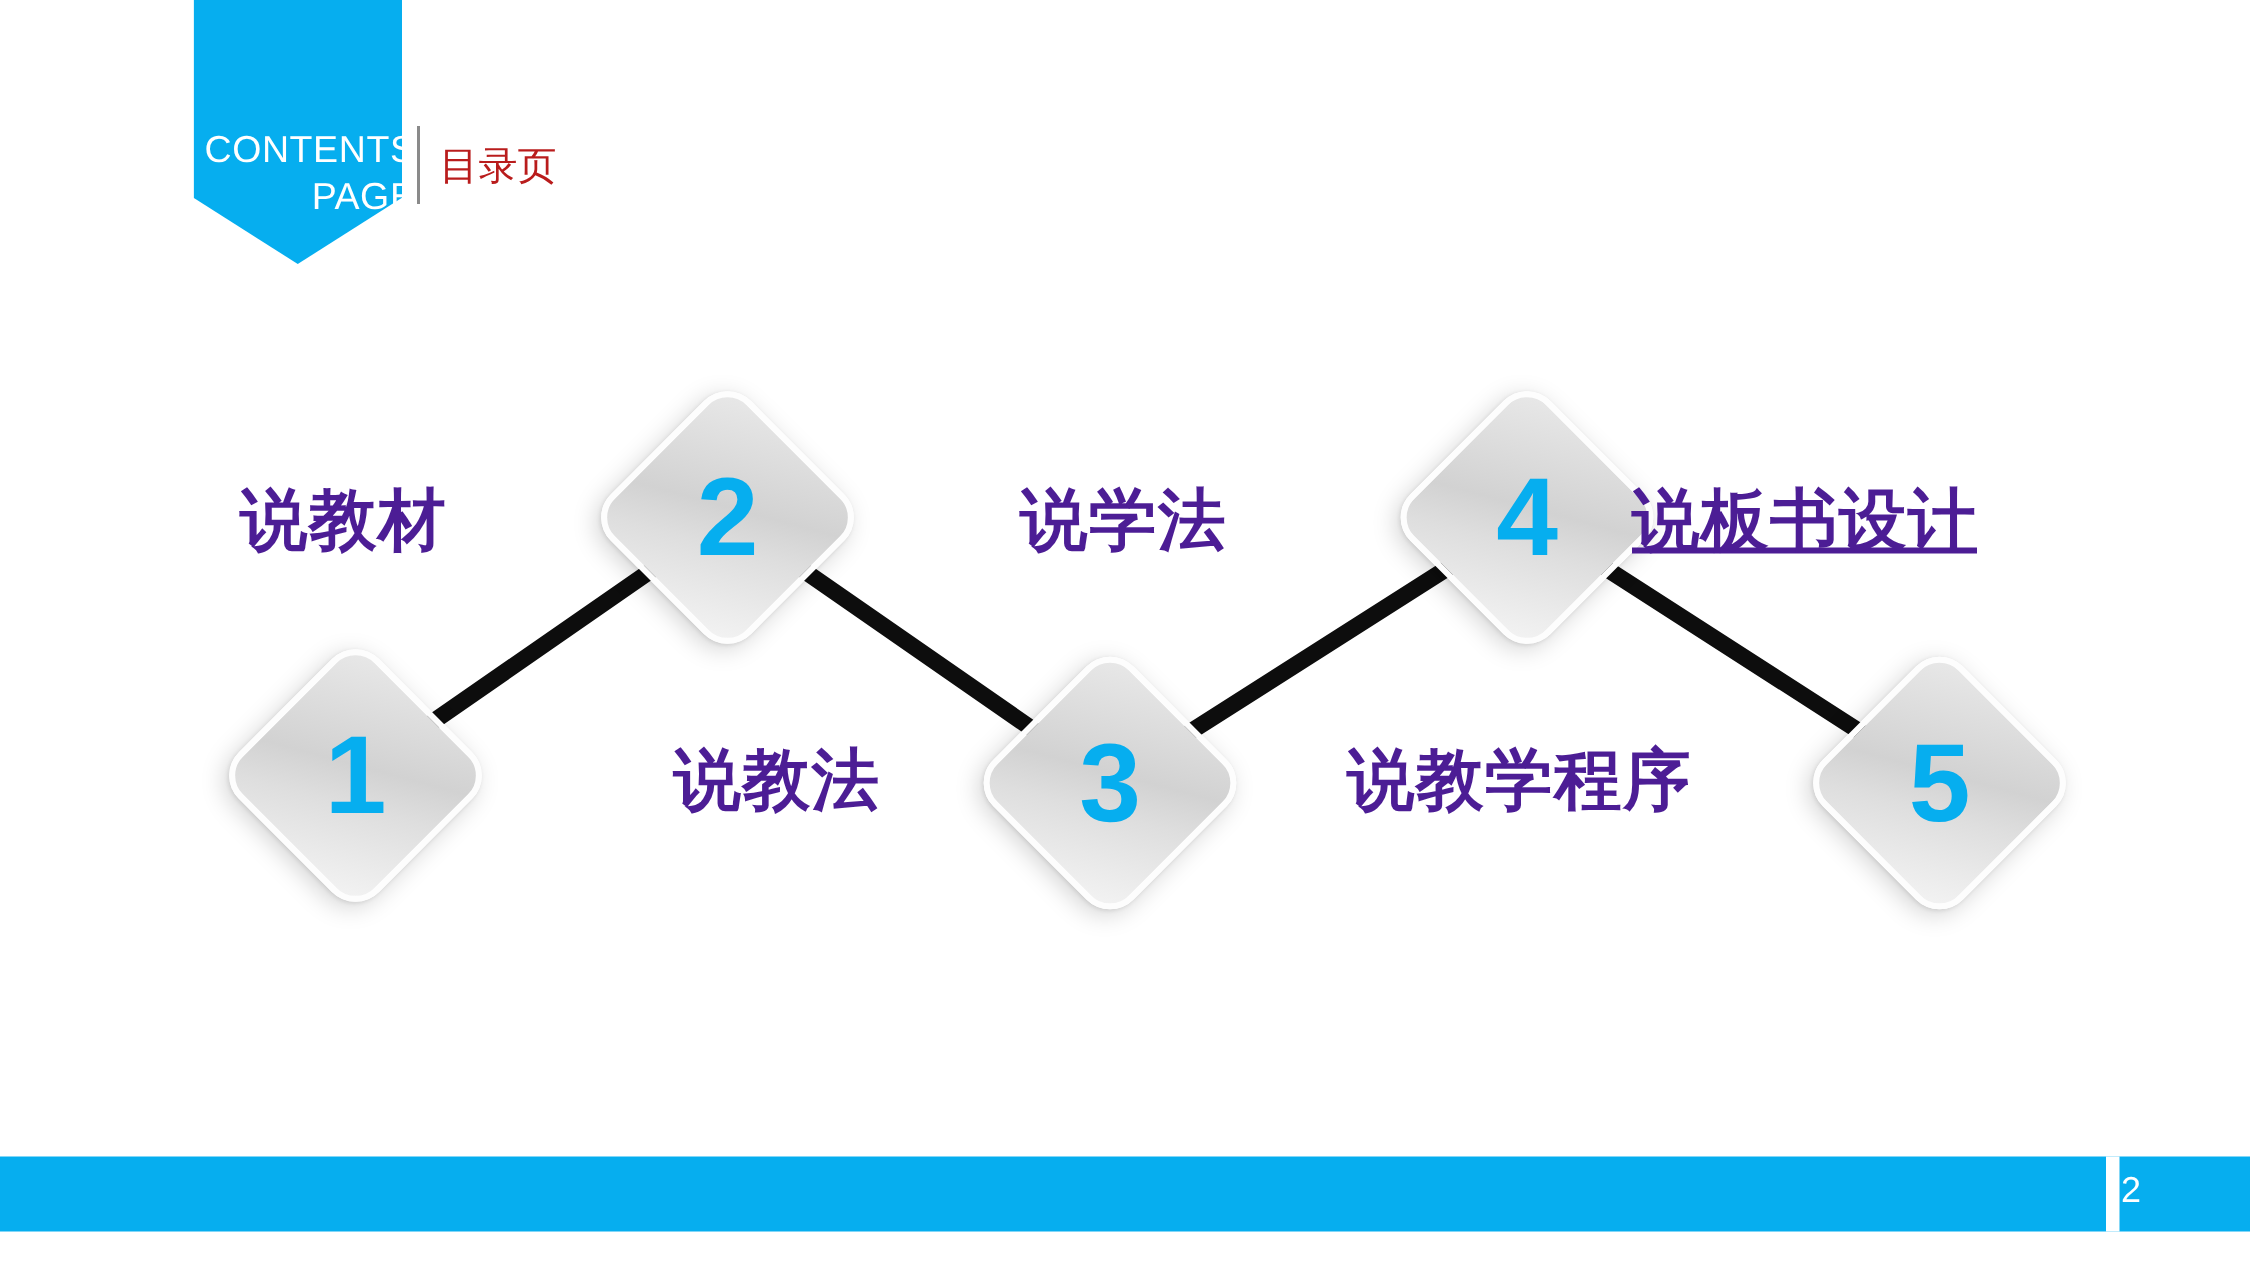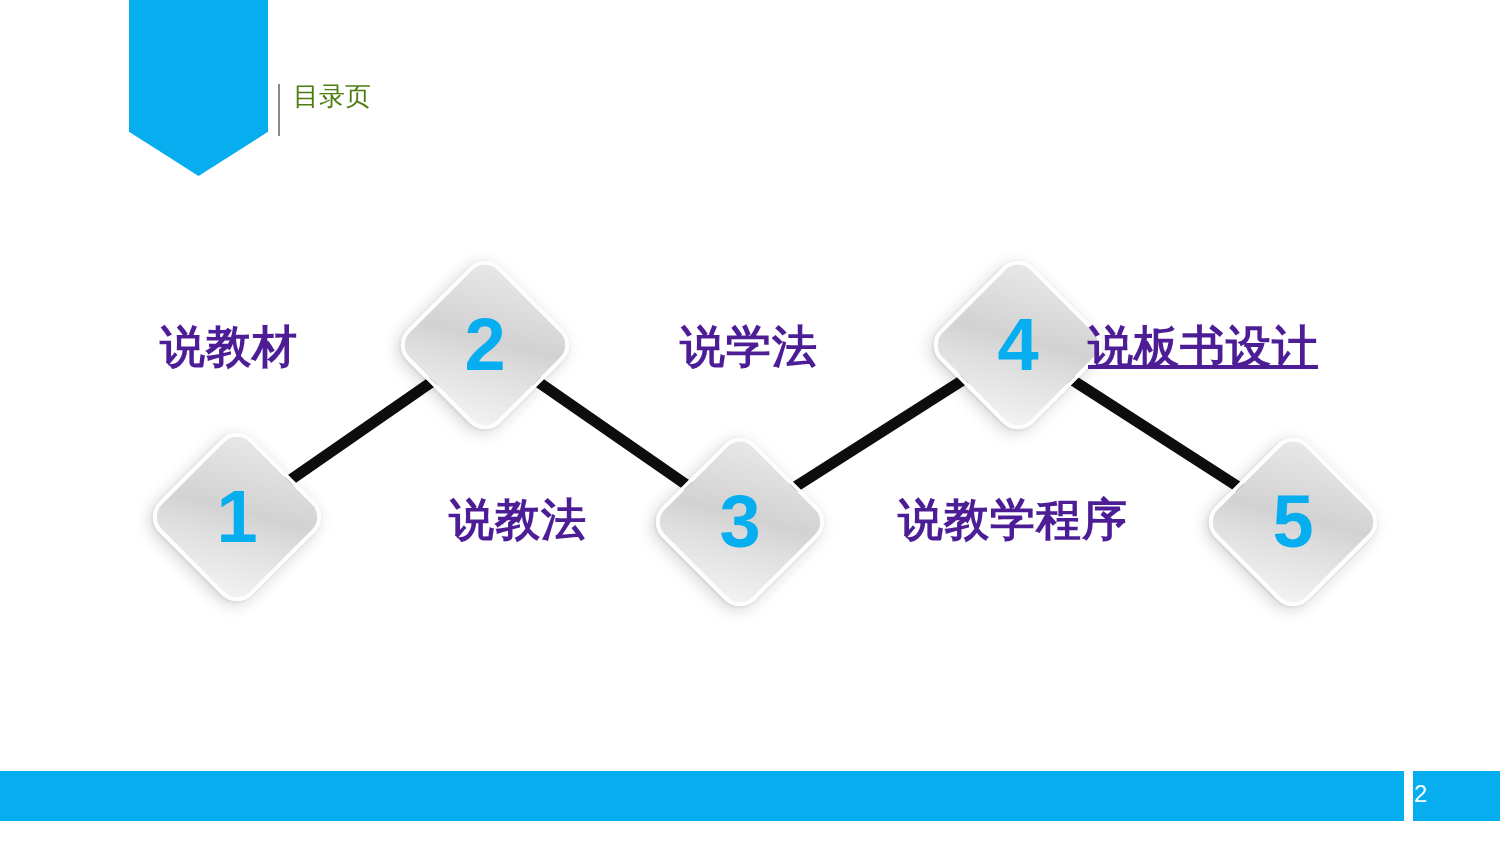--- a/index.html
+++ b/index.html
@@ -49,24 +49,24 @@
     position: absolute;
     left: 278px;
     top: 84px;
     width: 2px;
     height: 52px;
     background: #8a8a8a;
   }
   .header-subtitle {
     position: absolute;
     left: 293px;
-    top: 75px;
+    top: 89px;
     font-size: 26px;
     line-height: 42px;
-    color: #4d7c0f;
+    color: #b91c1c;
     font-weight: 400;
     white-space: nowrap;
   }
 
   
   .connectors {
     position: absolute;
     left: 0;
     top: 0;
     width: 1500px;
@@ -145,20 +145,24 @@
     text-align: left;
     font-weight: 400;
   }
 </style>
 </head>
 <body>
 
 <div id="slide">
 
   <div class="pennant"></div>
+  <div class="pennant-text">
+    <span>CONTENTS</span>
+    <span class="line2">PAGE</span>
+  </div>
   <div class="header-divider"></div>
   <div class="header-subtitle">目录页</div>
 
   <svg class="connectors" viewBox="0 0 1500 844">
     <polyline points="237,517 485,345 740,522 1018,345 1293,522" fill="none" stroke="#0d0d0d" stroke-width="11" stroke-linecap="butt" stroke-linejoin="miter"></polyline>
   </svg>
 
   <div class="node" style="left:171px; top:451px;">
     <div class="diamond"></div>
     <div class="diamond-num">1</div>

